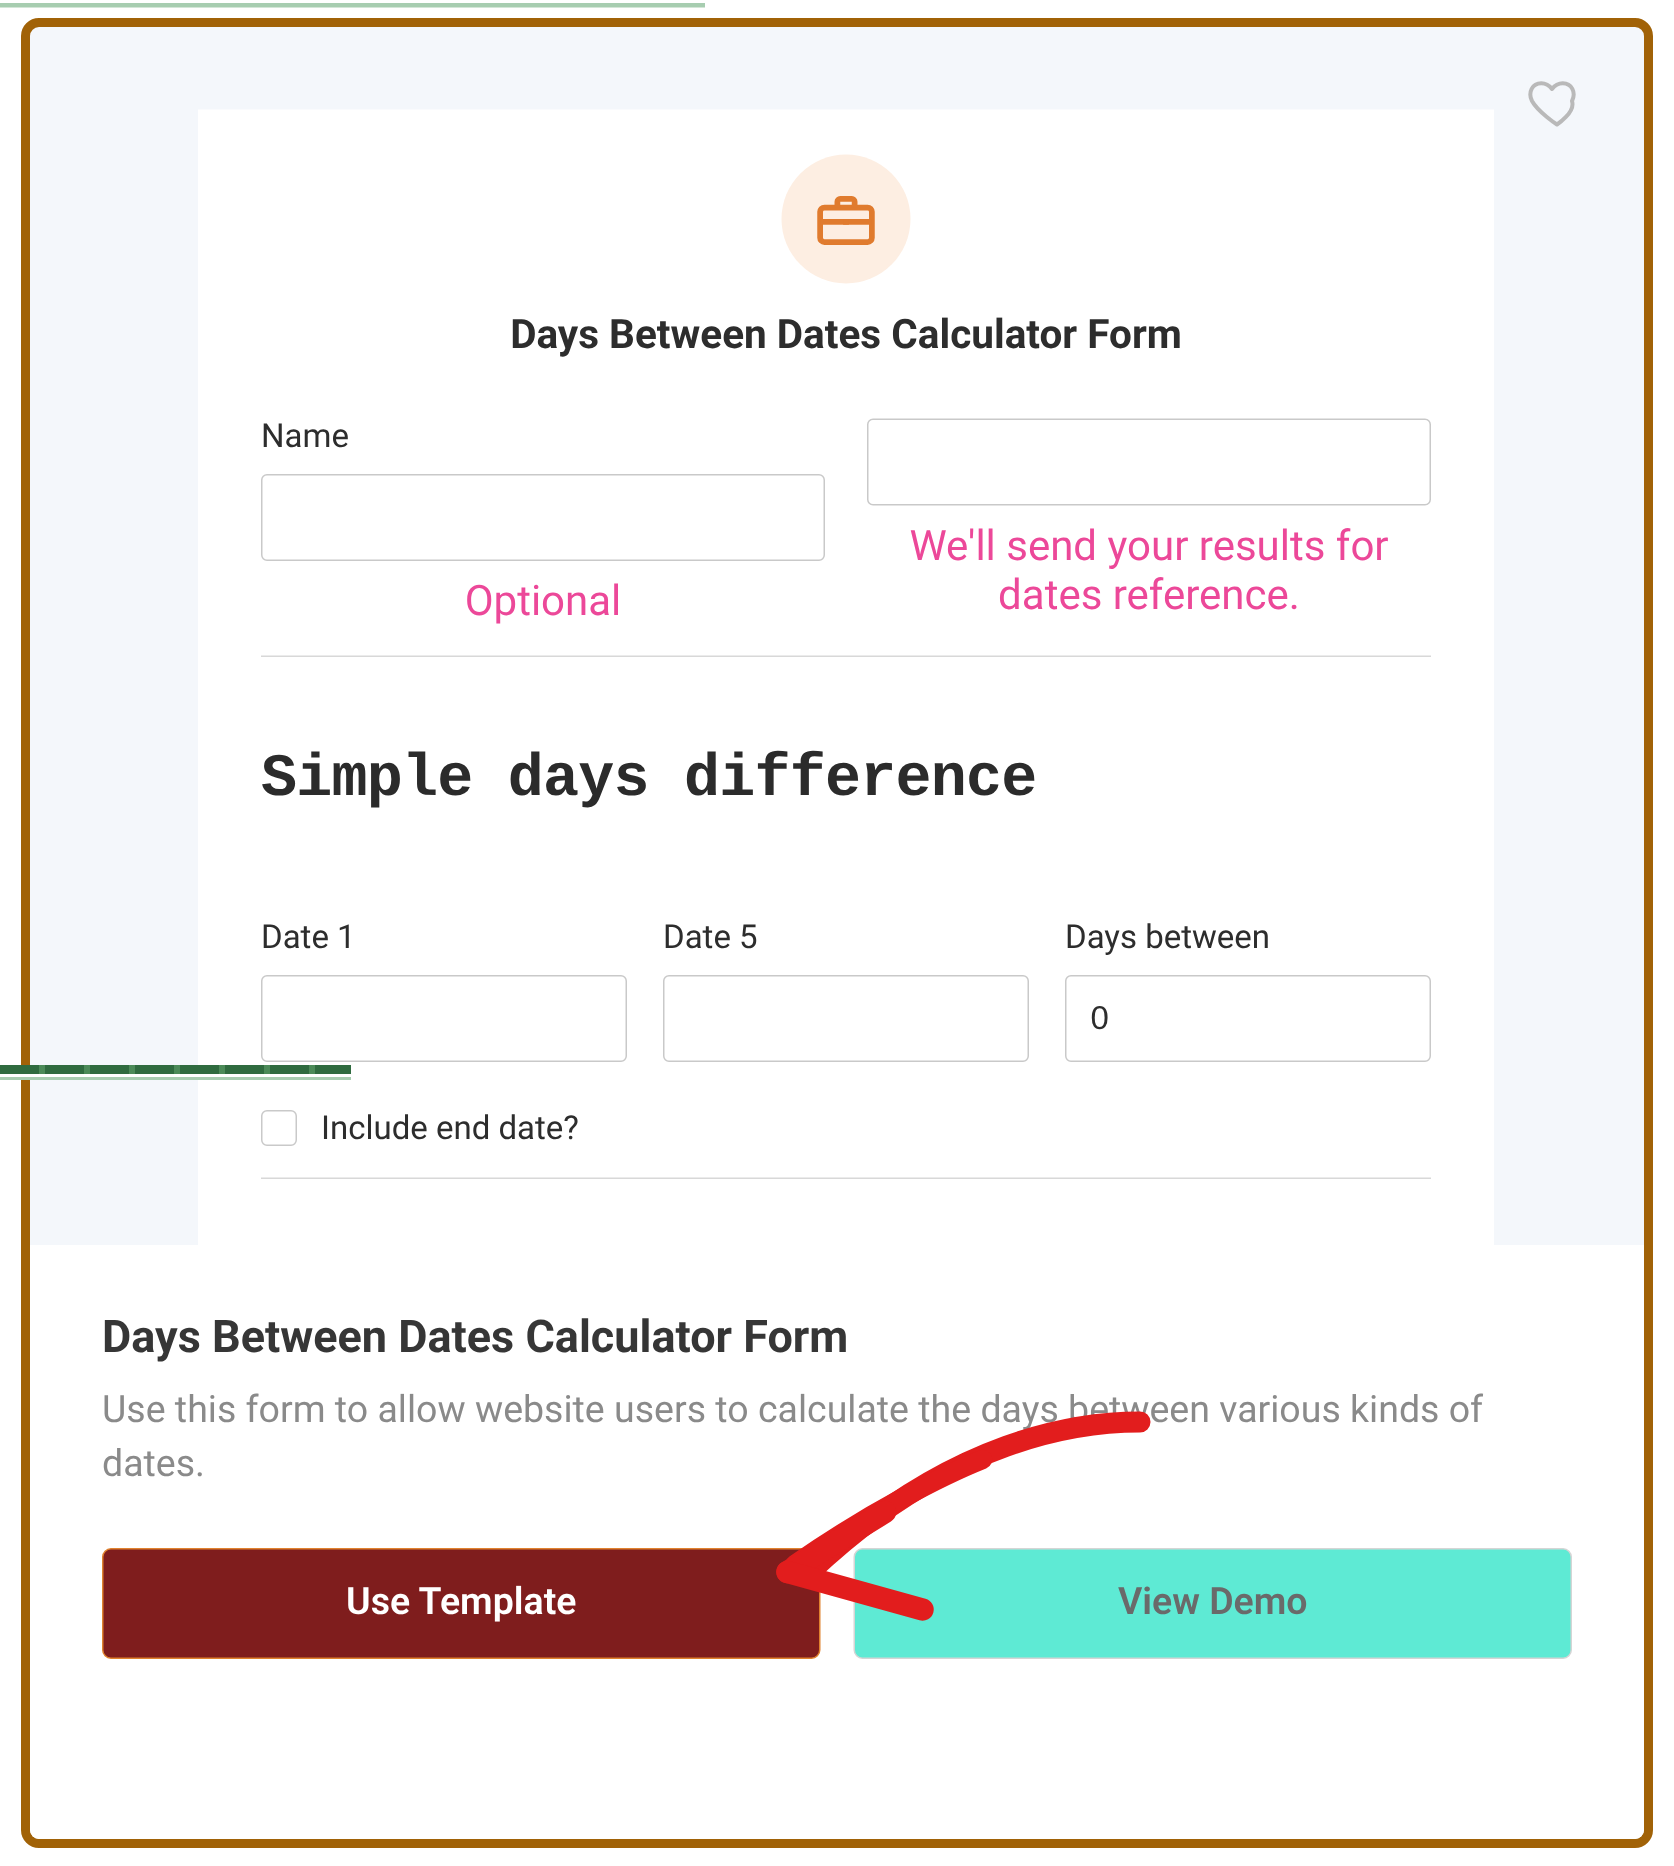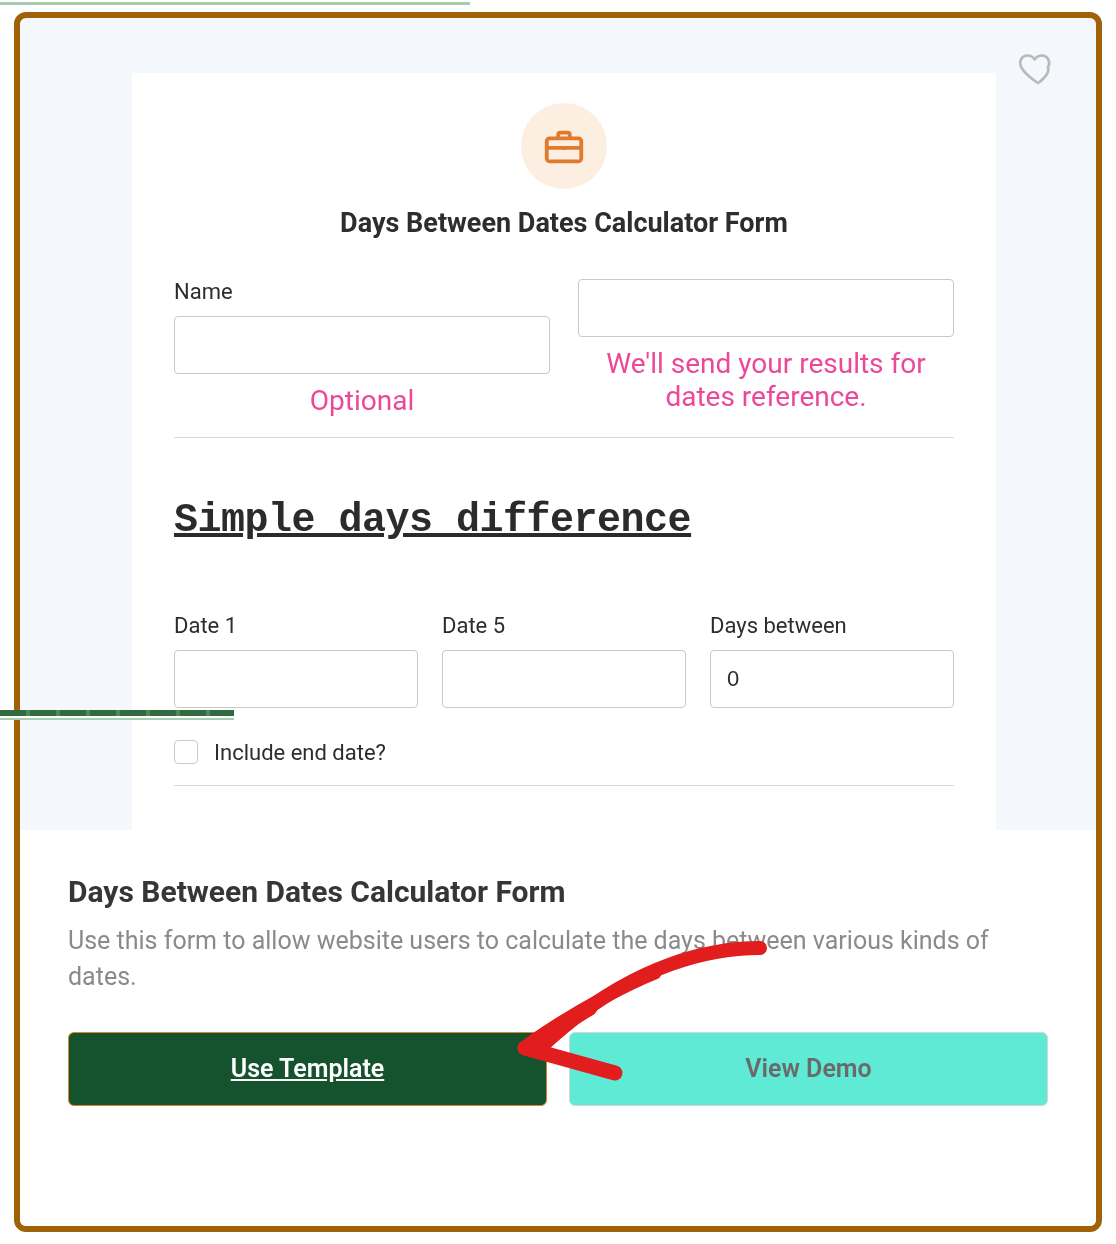--- a/index.html
+++ b/index.html
@@ -93,21 +93,20 @@
     border-top: 1px solid #d8d8d8;
     margin: 20px 0 0 0;
   }
   .section-title {
     font-family: "Rockwell", "Courier New", Georgia, serif;
     font-size: 40px;
     font-weight: 900;
     color: #2b2b2b;
     margin: 60px 0 70px 0;
     letter-spacing: -0.5px;
-    text-decoration: underline;
   }
   .row3 {
     display: grid;
     grid-template-columns: 1fr 1fr 1fr;
     gap: 24px;
   }
   .num-input {
     width: 100%;
     height: 58px;
     border: 1px solid #c9c9c9;
@@ -164,24 +163,23 @@
     height: 74px;
     border-radius: 6px;
     font-size: 25px;
     font-weight: 600;
     display: flex;
     align-items: center;
     justify-content: center;
     cursor: pointer;
   }
   .btn-primary {
-    background: #14532d;
+    background: #7f1d1d;
     color: #fff;
     border: 1px solid #e0822f;
-    text-decoration: underline;
   }
   .btn-secondary {
     background: #5eead4;
     color: #6a6a6a;
     border: 1px solid #d5d5d5;
   }
   .artifact-top {
     position: absolute;
     top: -6px;
     left: 0;

